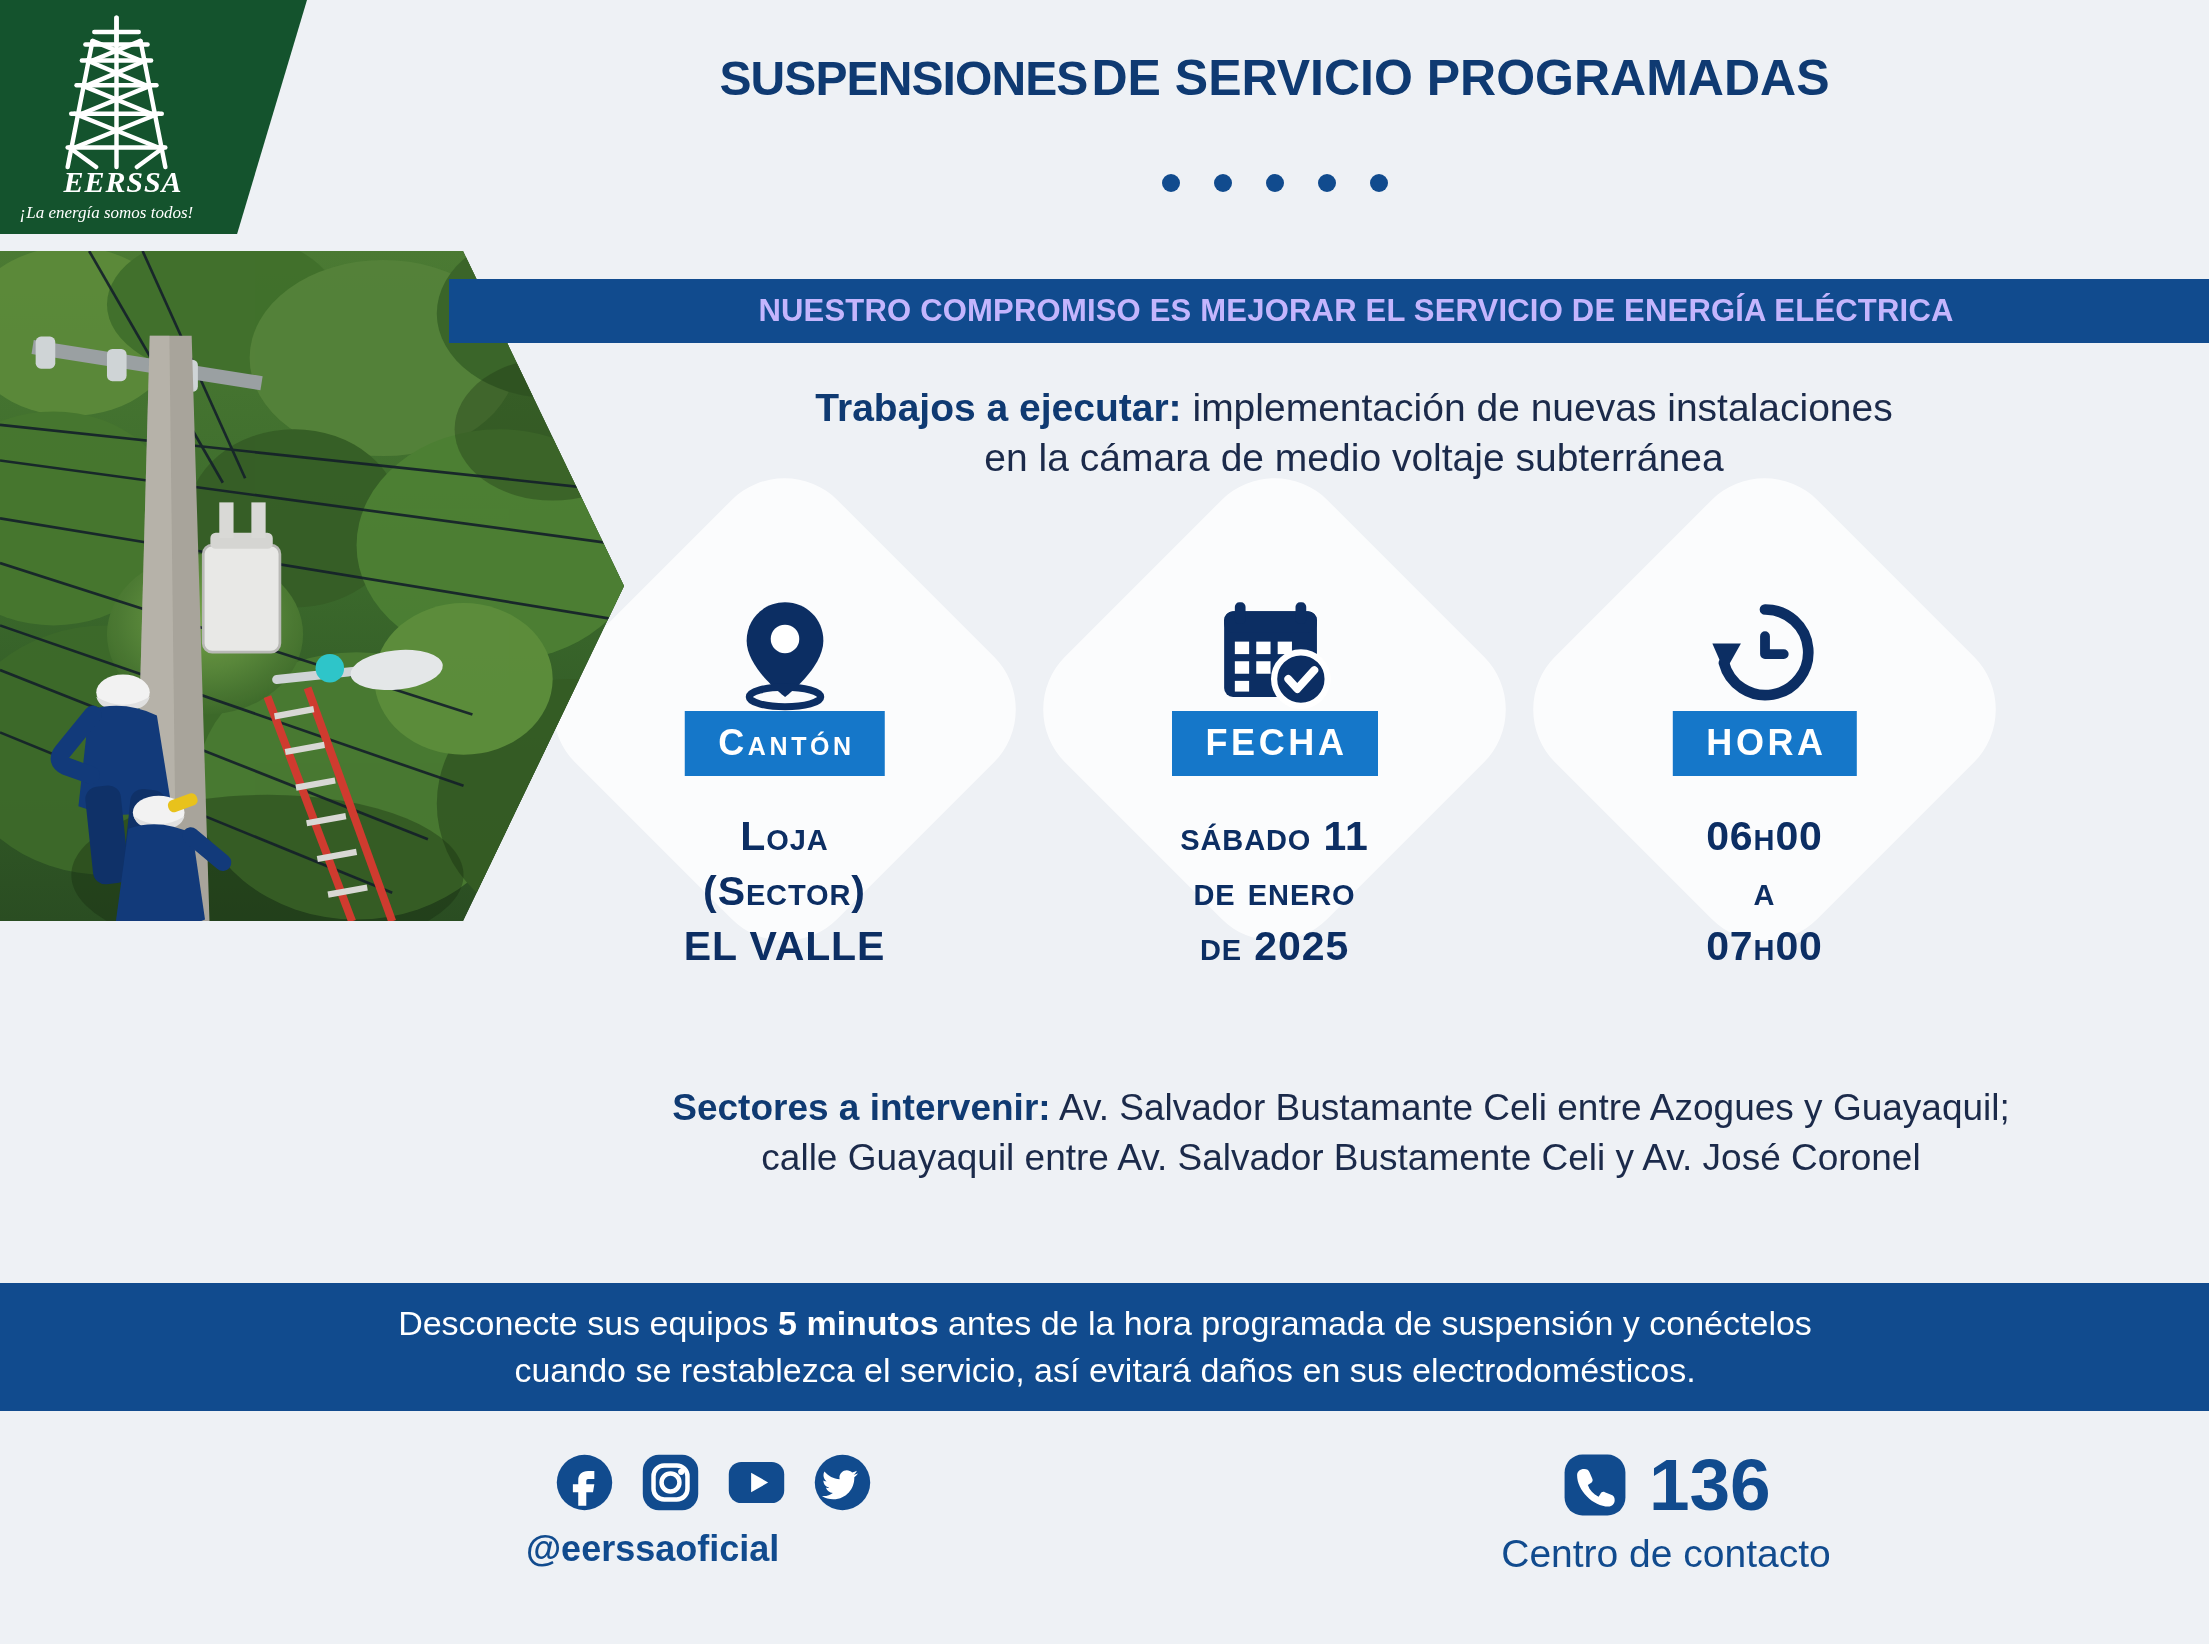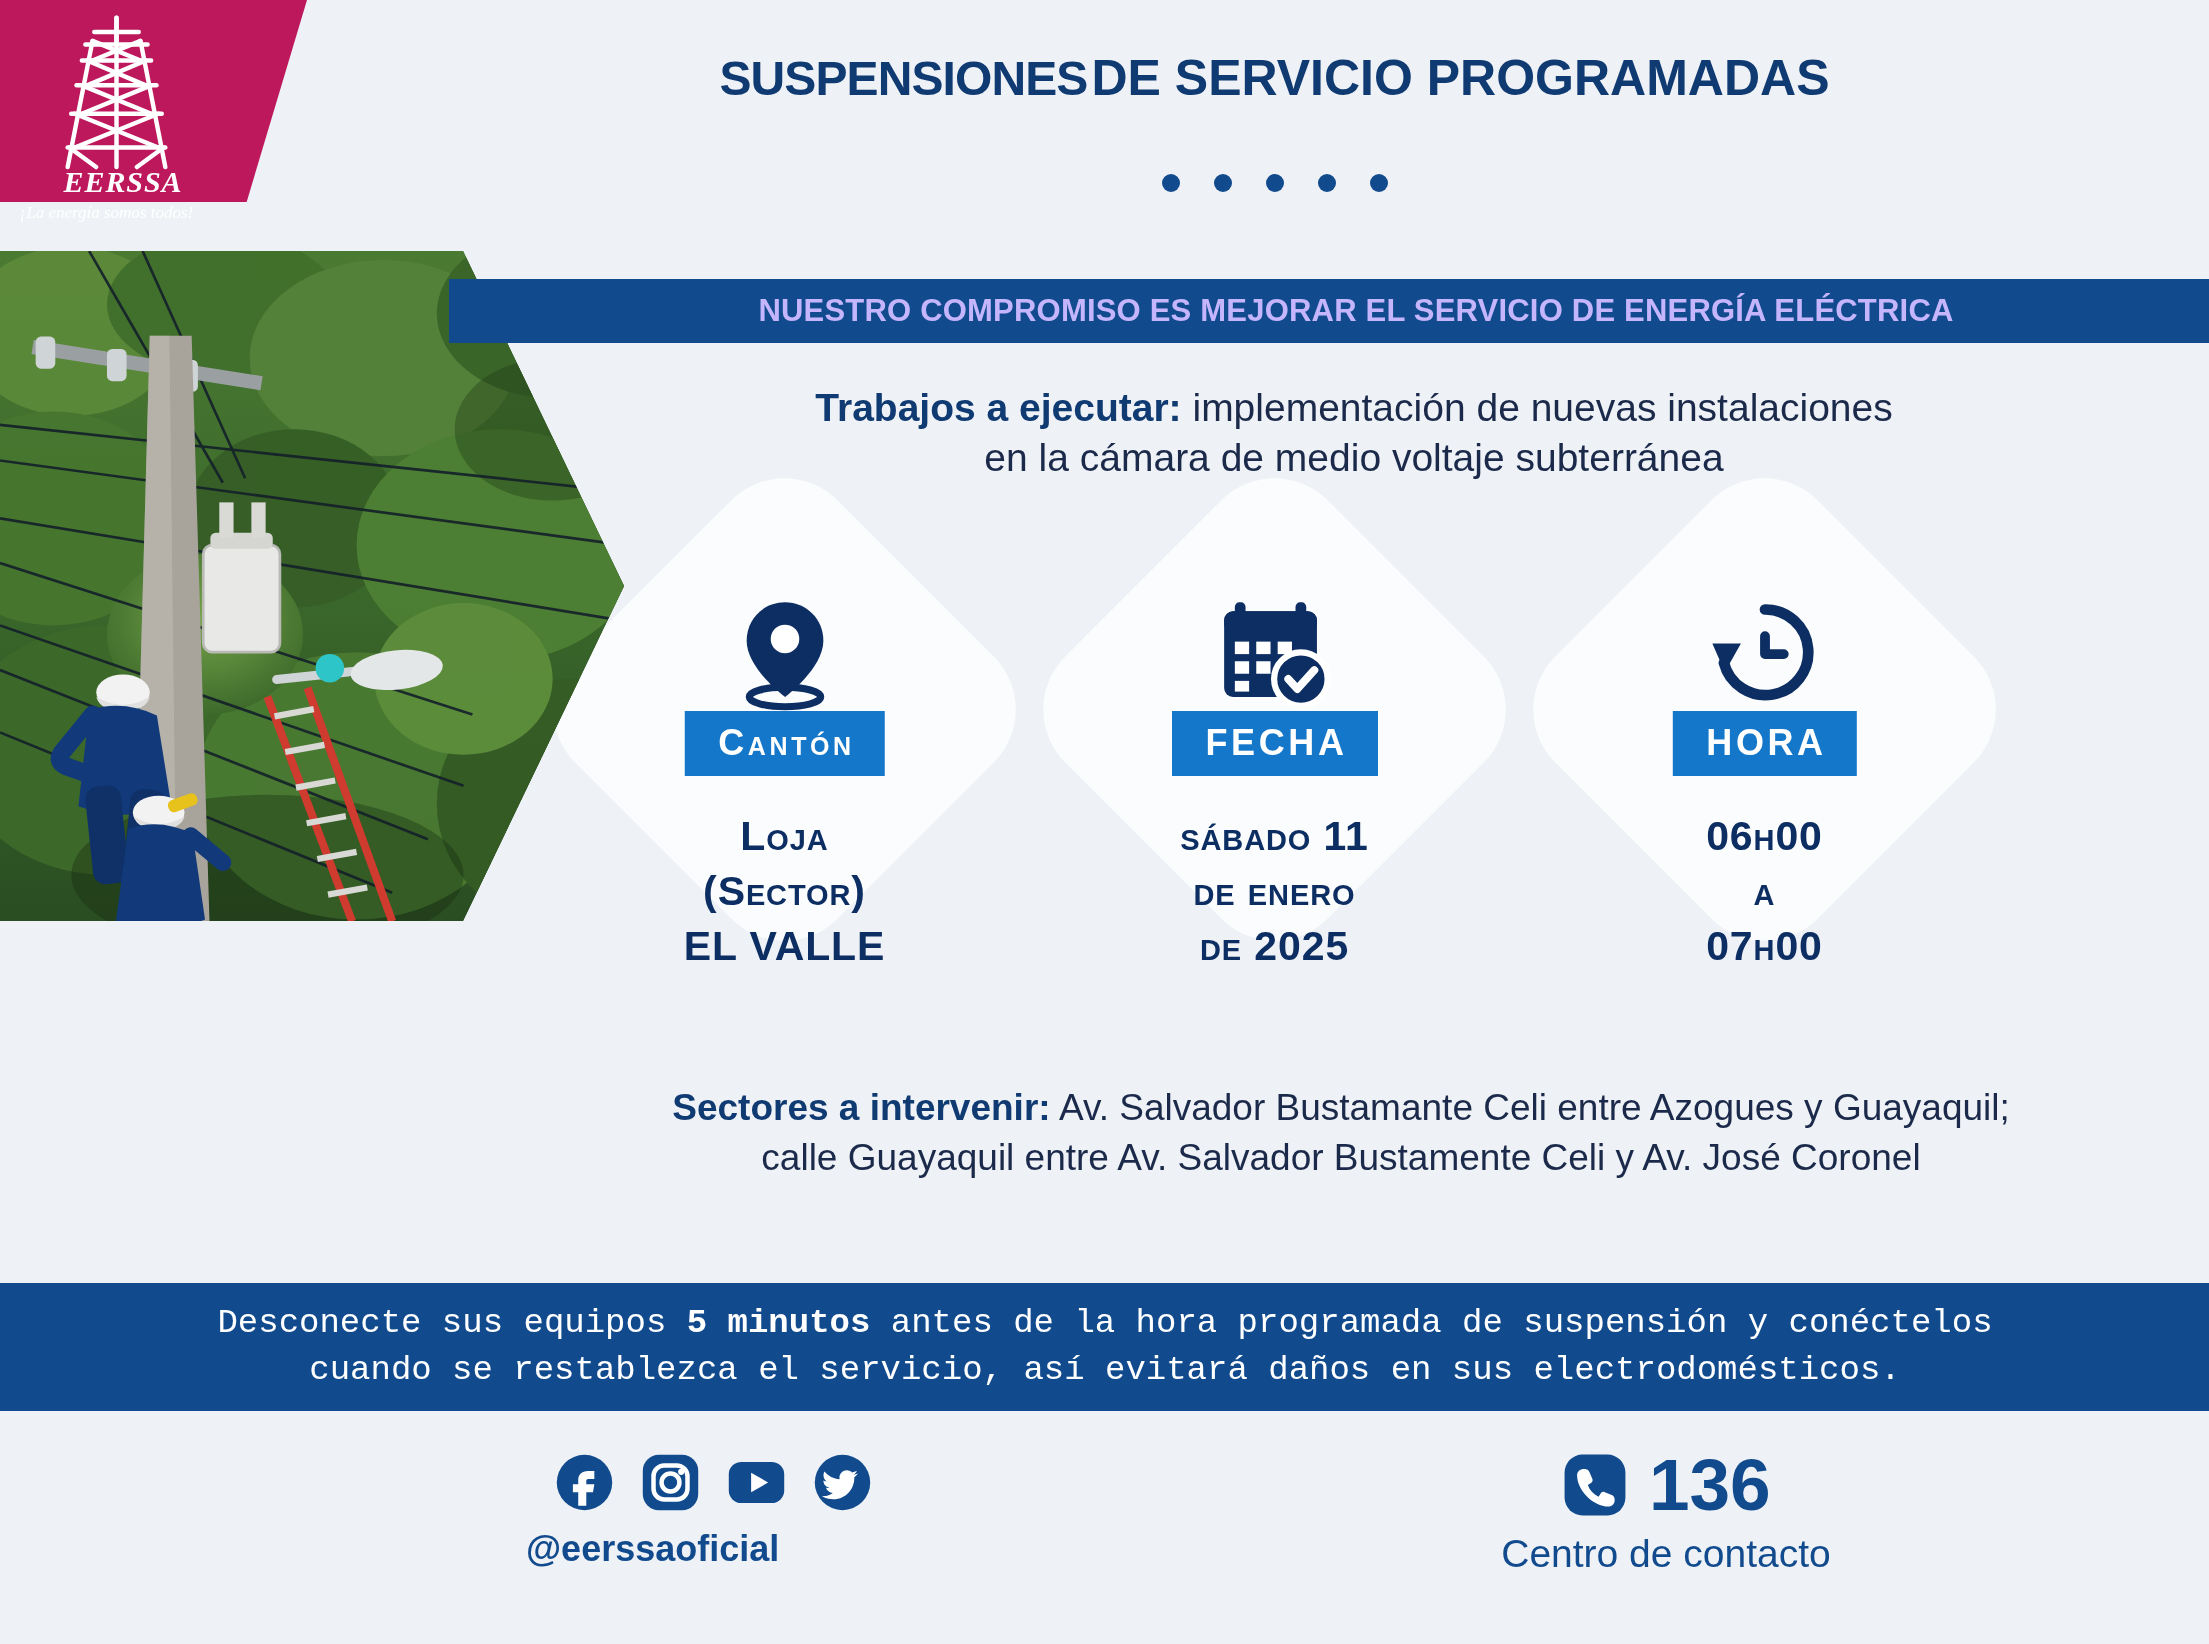--- a/index.html
+++ b/index.html
@@ -20,22 +20,22 @@
     background: #eef1f5;
     overflow: hidden;
   }
 
   
   .logo-badge {
     position: absolute;
     left: 0;
     top: 0;
     width: 307px;
-    height: 202px;
-    background: #be185d;
+    height: 234px;
+    background: #14532d;
     clip-path: polygon(0 0, 307px 0, 232px 251px, 0 251px);
     z-index: 6;
   }
   .logo-tower {
     position: absolute;
     left: 41px;
     top: 14.3px;
     width: 151px;
     height: 156px;
   }
@@ -245,21 +245,20 @@
     display: flex;
     align-items: center;
     justify-content: center;
   }
   .notice-band .txt {
     color: #ffffff;
     font-size: 34px;
     line-height: 1.38;
     text-align: center;
     width: 1871px;
-    font-family: Liberation Mono, monospace;
   }
 
   
   .social {
     position: absolute;
     left: 526px;
     top: 1453px;
     width: 374px;
   }
   .social-row {

